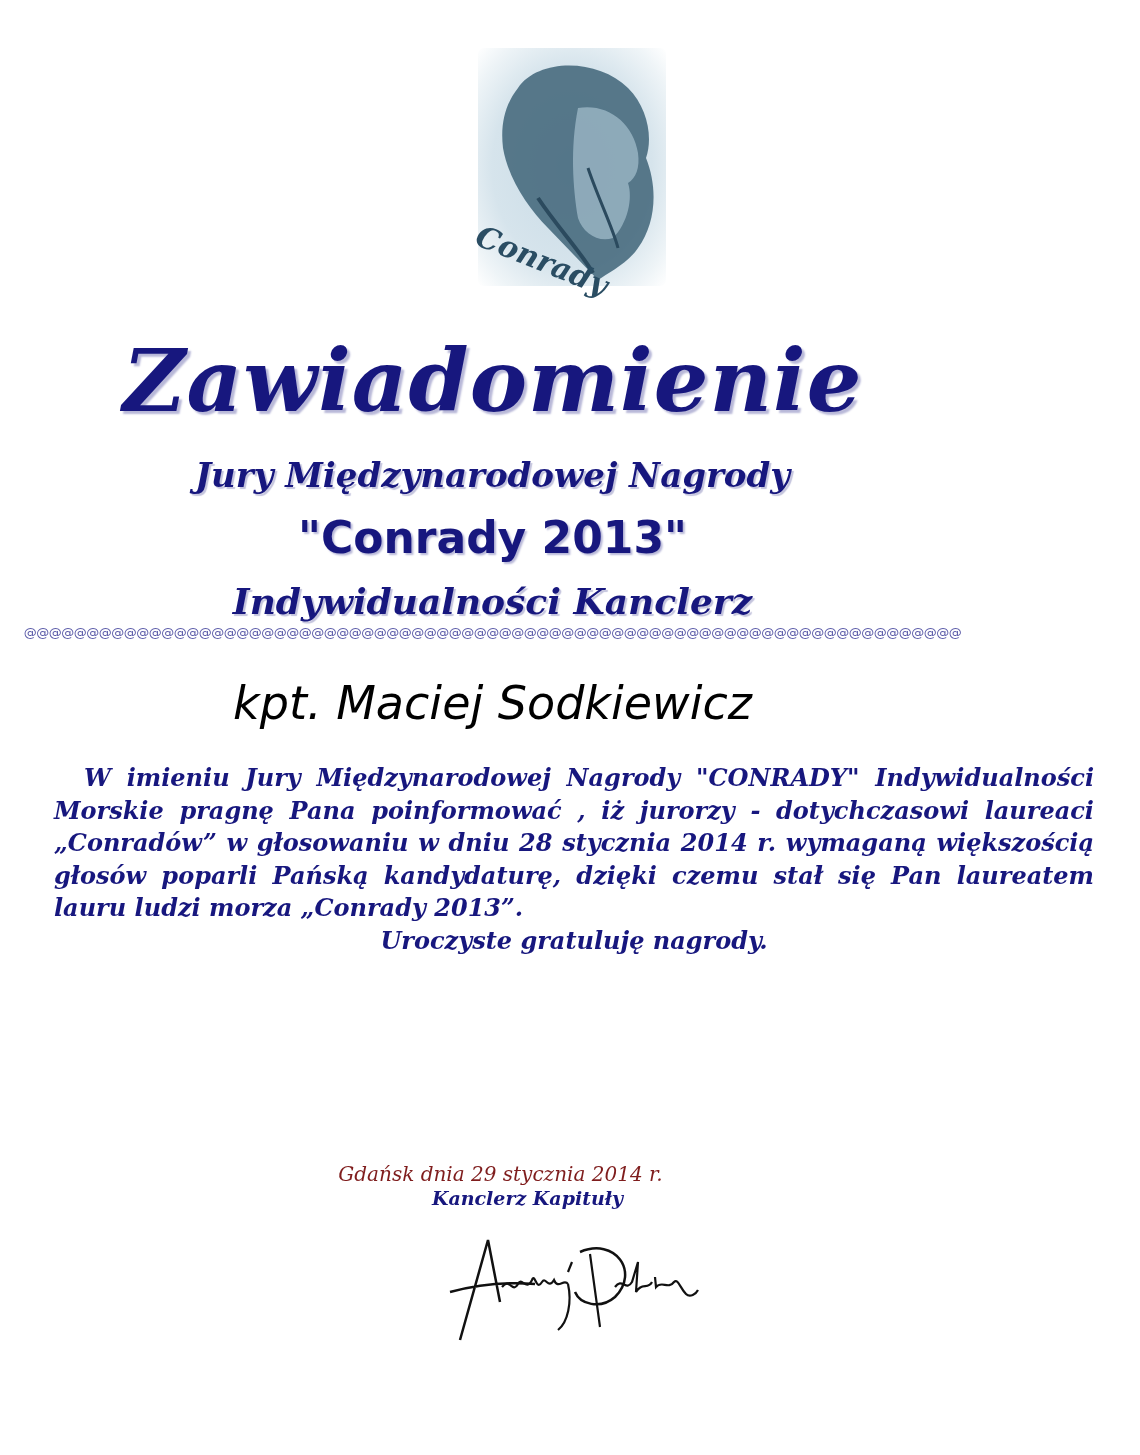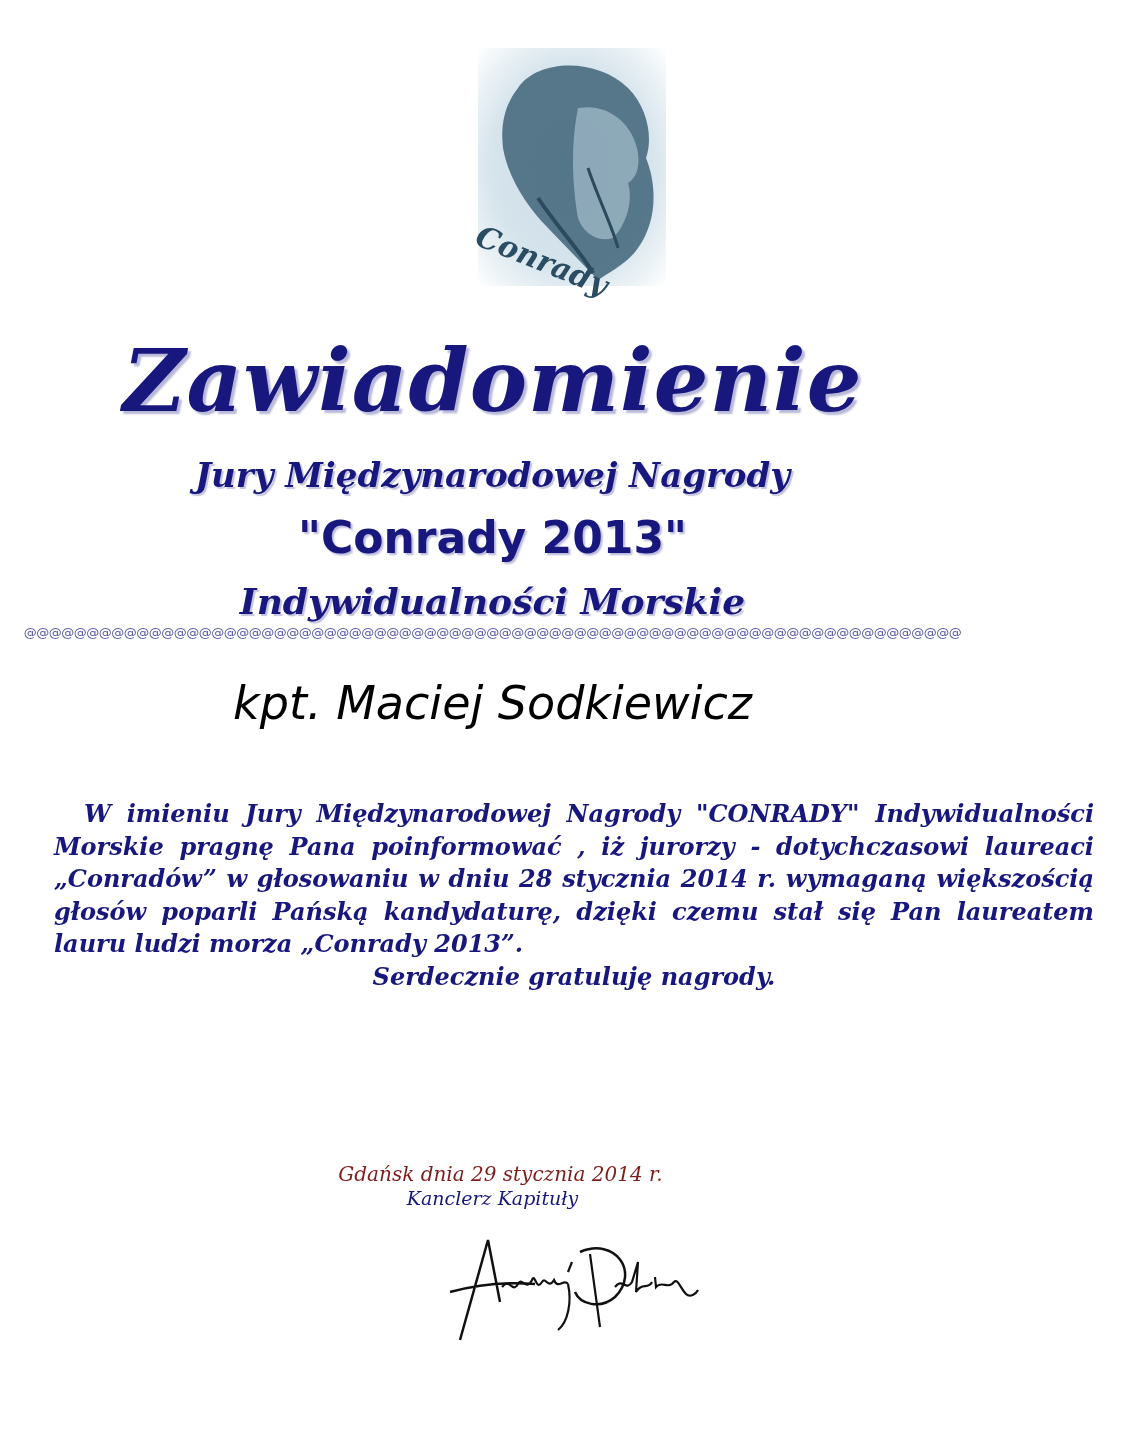--- a/index.html
+++ b/index.html
@@ -8,50 +8,50 @@
     background: radial-gradient(ellipse at center, #c9dbe6 0%, #d6e4ec 60%, #eef4f7 85%, #ffffff 100%); border-radius:6px; }
   .logo svg { position:absolute; left:0; top:0; }
   .logo-text { position:absolute; left:6px; top:170px; font-family:"DejaVu Serif", serif; font-style:italic; font-weight:bold; font-size:30px; color:#2a4d63; transform:rotate(22deg); transform-origin:left top; }
   .center { position:absolute; left:0; width:985px; text-align:center; }
   .title { top:330px; font-family:"DejaVu Serif", serif; font-weight:bold; font-style:italic; font-size:86px; color:#17177e; text-shadow:3px 3px 2px #b8b8d8; letter-spacing:1px; }
   .sub1 { top:455px; font-weight:bold; font-style:italic; font-size:34px; color:#17177e; text-shadow:2px 2px 1px #c4c4dd; }
   .sub2 { top:512px; font-family:"DejaVu Sans", sans-serif; font-weight:bold; font-size:44px; color:#17177e; text-shadow:2px 2px 2px #b8b8d8; }
   .sub3 { top:580px; font-weight:bold; font-style:italic; font-size:36px; color:#17177e; text-shadow:2px 2px 1px #c4c4dd; }
   .sep { top:625px; font-family:"DejaVu Sans", sans-serif; font-size:13px; color:#5a5aa8; letter-spacing:-0.5px; }
   .name { top:676px; font-family:"DejaVu Sans", sans-serif; font-style:italic; font-size:46px; color:#000000; }
-  .body { position:absolute; left:54px; width:1040px; top:798px; font-family:"DejaVu Serif", serif; font-style:italic; font-weight:bold; font-size:24px; line-height:32.5px; color:#17177e; text-align:justify; }
+  .body { position:absolute; left:54px; width:1040px; top:762px; font-family:"DejaVu Serif", serif; font-style:italic; font-weight:bold; font-size:24px; line-height:32.5px; color:#17177e; text-align:justify; }
   .body p { margin:0; }
   .closing { text-align:center; padding-left:0; }
   .date { top:1162px; font-family:"DejaVu Serif", serif; font-style:italic; font-size:20px; color:#7f1d1d;padding-left:8px; }
-  .chancellor { top:1187px; font-weight:normal; font-style:italic; font-size:19px; color:#17177e; }
+  .chancellor { top:1187px; font-weight:bold; font-style:italic; font-size:19px; color:#17177e;margin-left:35px; }
   .sig { position:absolute; left:440px; top:1232px; }
 </style>
 </head>
 <body>
 
 <div class="logo">
   <svg width="188" height="238" viewBox="0 0 188 238">
     <path d="M40 40 C60 10,120 10,150 40 C170 60,175 90,168 110 C180 140,178 175,160 200 C150 215,130 225,120 232 L70 180 C50 160,30 130,25 100 C22 75,28 55,40 40 Z" fill="#3f6478" opacity="0.85"></path>
     <path d="M100 60 C130 55,155 75,160 105 C162 120,158 130,150 135 C155 150,150 175,135 190 C120 195,105 185,100 170 C95 140,92 100,100 60 Z" fill="#9bb6c6" opacity="0.8"></path>
     <path d="M110 120 C120 150,135 180,140 200" stroke="#2b4a5e" stroke-width="3" fill="none"></path>
     <path d="M60 150 C80 180,100 200,115 225" stroke="#2b4a5e" stroke-width="4" fill="none"></path>
   </svg>
   <span class="logo-text">Conrady</span>
 </div>
 
 <div class="center title">Zawiadomienie</div>
 <div class="center sub1">Jury Międzynarodowej Nagrody</div>
 <div class="center sub2">"Conrady 2013"</div>
-<div class="center sub3">Indywidualności Morskie</div>
+<div class="center sub3">Indywidualności Kanclerz</div>
 <div class="center sep">@@@@@@@@@@@@@@@@@@@@@@@@@@@@@@@@@@@@@@@@@@@@@@@@@@@@@@@@@@@@@@@@@@@@@@@@@@@</div>
 <div class="center name">kpt. Maciej Sodkiewicz</div>
 
 <div class="body">
   <p style="text-indent:30px;">W imieniu Jury Międzynarodowej Nagrody "CONRADY" Indywidualności Morskie pragnę Pana poinformować , iż jurorzy - dotychczasowi laureaci „Conradów” w głosowaniu w dniu 28 stycznia 2014 r. wymaganą większością głosów poparli Pańską kandydaturę, dzięki czemu stał się Pan laureatem lauru ludzi morza „Conrady 2013”.</p>
-  <p class="closing">Serdecznie gratuluję nagrody.</p>
+  <p class="closing">Uroczyste gratuluję nagrody.</p>
 </div>
 
 <div class="center date">Gdańsk dnia 29 stycznia  2014 r.</div>
 <div class="center chancellor">Kanclerz Kapituły</div>
 
 <div class="sig">
   <svg width="260" height="115" viewBox="0 0 260 115">
     <path d="M20 108 L48 8 L60 70 M10 60 C40 52,70 50,95 52" stroke="#111" stroke-width="2.5" fill="none"></path>
     <path d="M62 55 C70 45,72 62,78 52 C82 44,86 60,92 48 C95 40,96 60,102 50 C106 44,108 58,114 48 C118 58,124 46,128 52" stroke="#111" stroke-width="2.2" fill="none"></path>
     <path d="M128 52 C132 70,128 90,118 98" stroke="#111" stroke-width="2.2" fill="none"></path>

